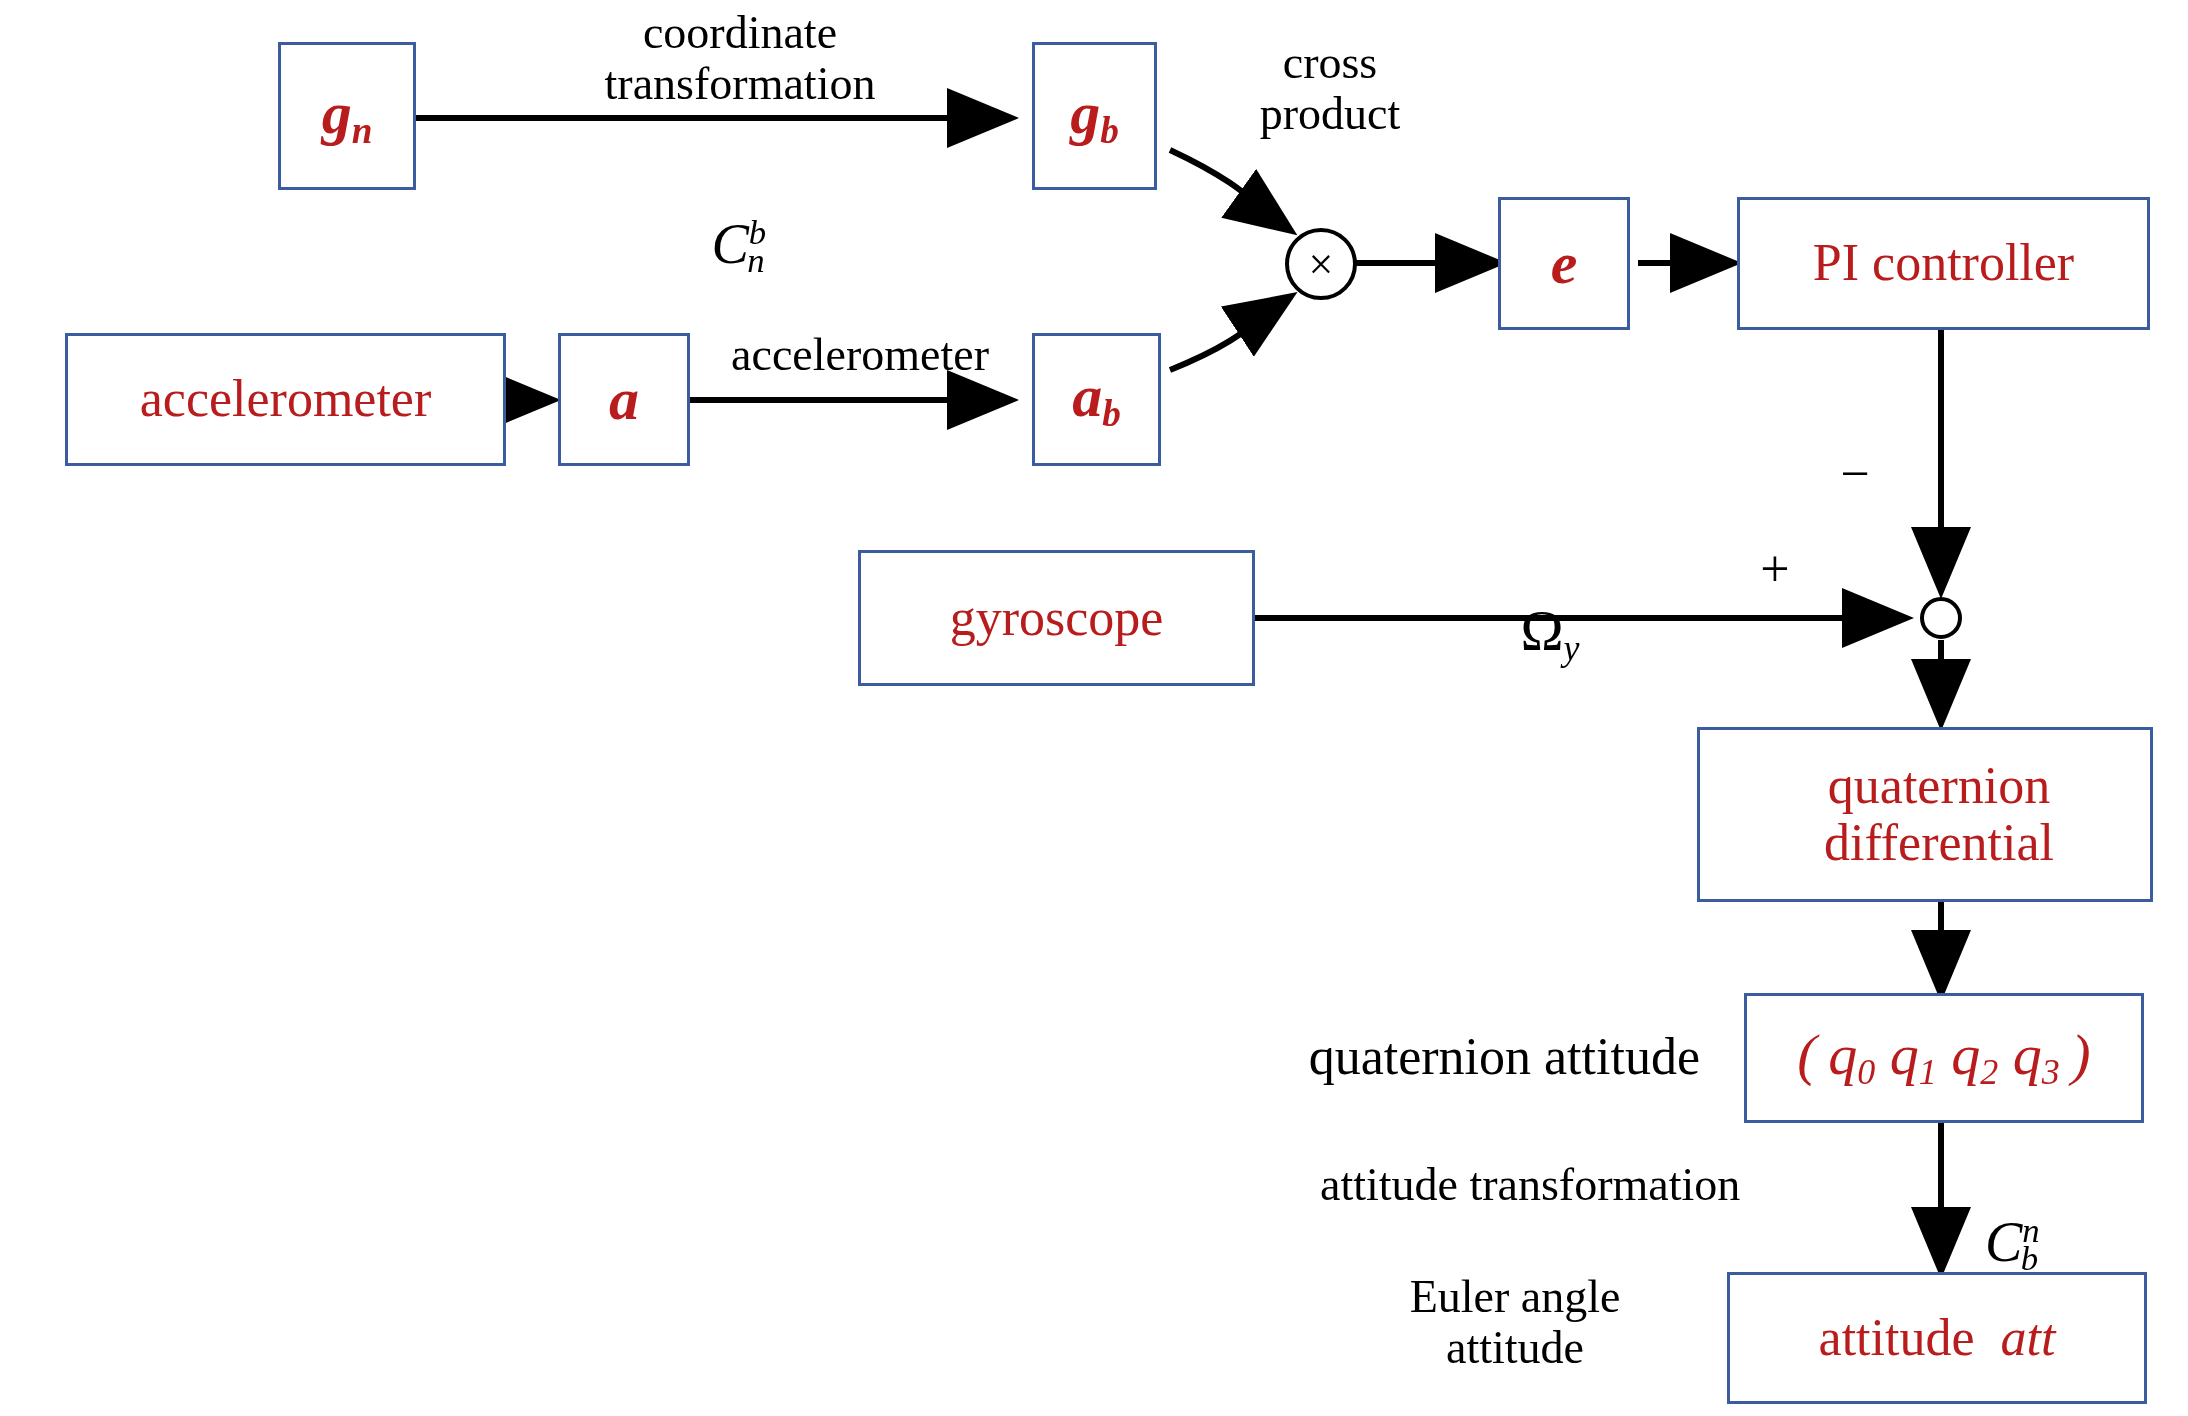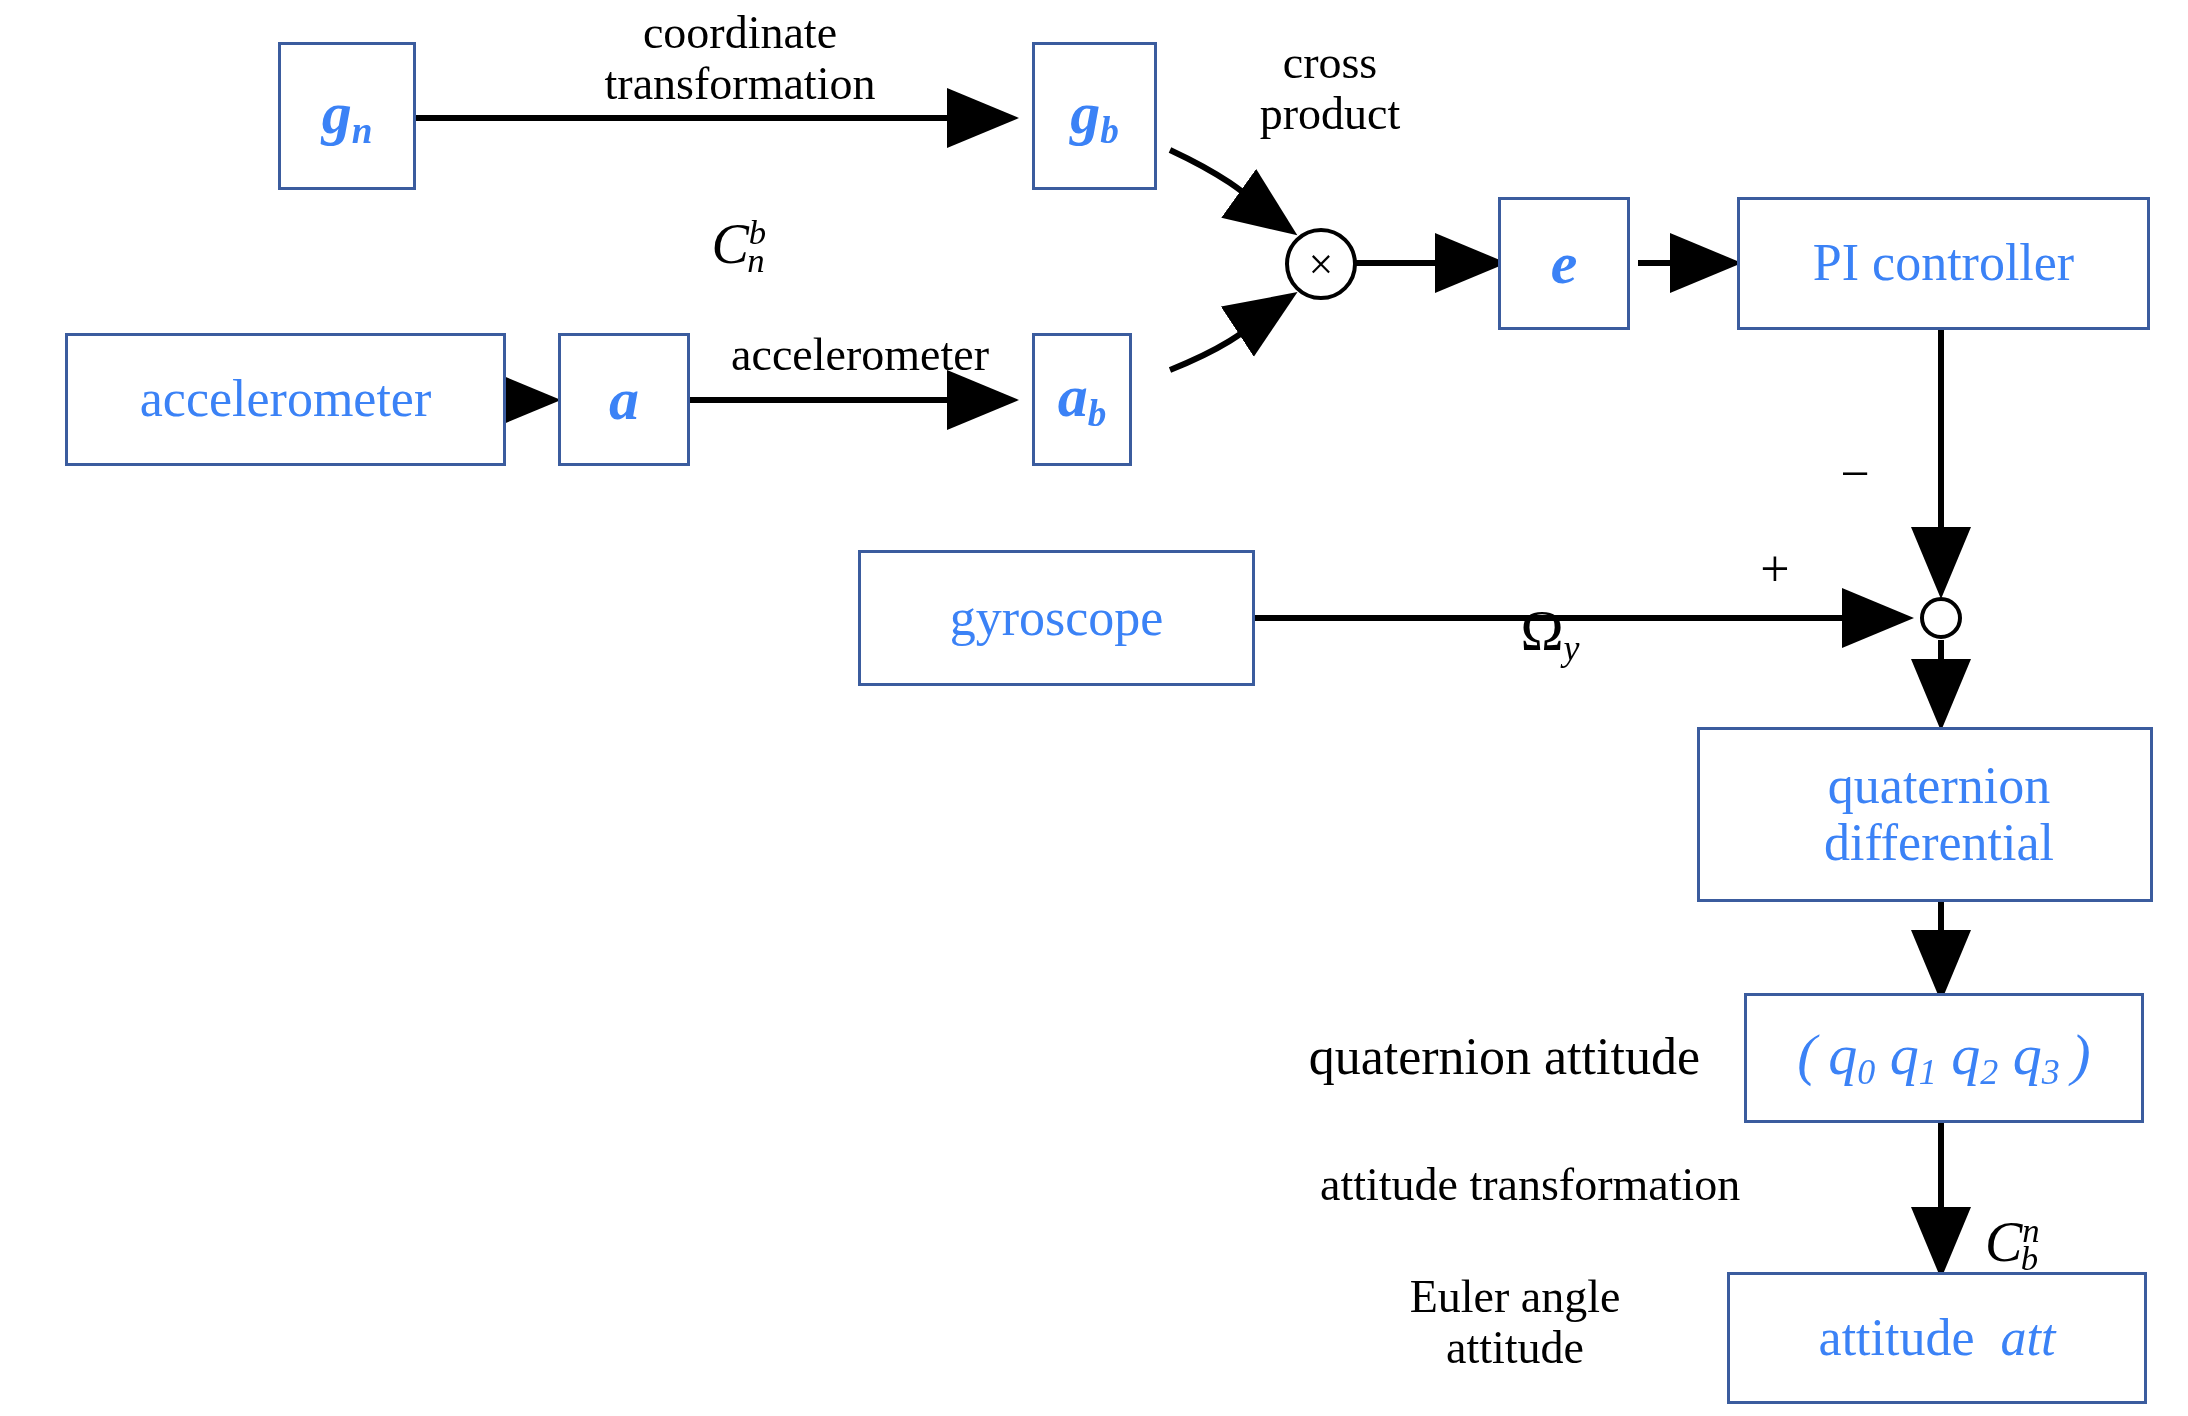--- a/index.html
+++ b/index.html
@@ -16,21 +16,21 @@
     overflow: hidden;
   }
   .box {
     position: absolute;
     border: 3px solid #3b5c9e;
     background: #ffffff;
     box-sizing: border-box;
     display: flex;
     align-items: center;
     justify-content: center;
-    color: #3b82f6;
+    color: #b91c1c;
     text-align: center;
     line-height: 1.08;
   }
   .lbl {
     position: absolute;
     color: #000000;
     text-align: center;
     line-height: 1.1;
     white-space: pre-line;
   }
@@ -134,21 +134,21 @@
 product</div>
 
   <div class="box" style="left:25px; top:333px; width:441px; height:133px; font-size:52px;margin-left:40px;">accelerometer</div>
 
   <div class="box" style="left:558px; top:333px; width:132px; height:133px; font-size:60px;">
     <span class="bolditalic">a</span>
   </div>
 
   <div class="lbl" style="left:700px; top:330px; width:320px; font-size:46px;">accelerometer</div>
 
-  <div class="box" style="left:1032px; top:333px; width:100px; height:133px; font-size:60px;">
+  <div class="box" style="left:1032px; top:333px; width:129px; height:133px; font-size:60px;">
     <span class="bolditalic">
       <span>a</span><sub>b</sub>
     </span>
   </div>
 
   <div class="sumcircle" style="left:1285px; top:228px; width:72px; height:72px;">×</div>
 
   <div class="box" style="left:1498px; top:197px; width:132px; height:133px; font-size:60px;">
     <span class="bolditalic">e</span>
   </div>

